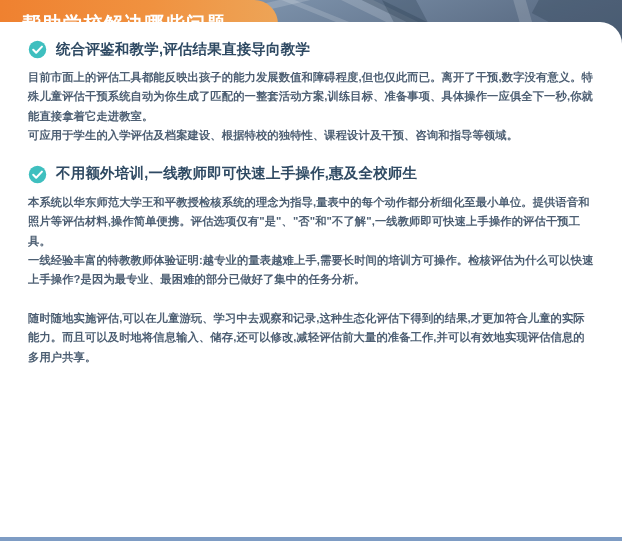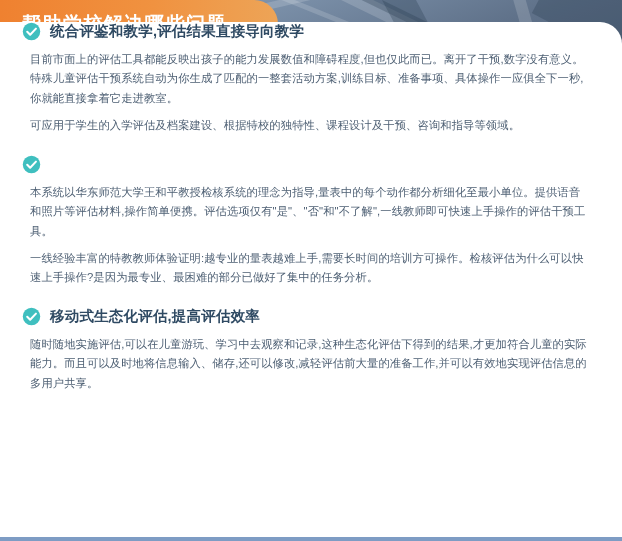--- a/index.html
+++ b/index.html
@@ -112,23 +112,23 @@
     width: 622px;
     height: 505px;
     background: #ffffff;
     border-top-right-radius: 22px;
     z-index: 2;
   }
 
   .content {
     position: absolute;
     left: 0;
-    top: 22px;
-    width: 622px;
-    padding: 0 26px 0 22px;
+    top: 40px;
+    width: 622px;
+    padding: 0 26px 0 28px;
     box-sizing: border-box;
     z-index: 3;
   }
 
   
   .section {
     margin-bottom: 19px;
   }
   .section:last-child {
     margin-bottom: 0;
@@ -154,21 +154,22 @@
     line-height: 1.2;
   }
 
   .sec-body {
     color: #4d5f73;
     font-size: 11.3px;
     line-height: 1.72;
     letter-spacing: 0.1px;
   }
   .sec-body p {
-    margin: 8px;
+    margin: 0;
+    font-weight: bold;
   }
 
   
   .bottom-rule {
     position: absolute;
     left: 0;
     bottom: 0;
     width: 622px;
     height: 4px;
     background: #7e9cc4;
@@ -211,35 +212,29 @@
         <p>可应用于学生的入学评估及档案建设、根据特校的独特性、课程设计及干预、咨询和指导等领域。</p>
       </div>
     </div>
 
     <div class="section">
       <div class="sec-head">
         <svg class="check-icon" viewBox="0 0 24 24">
           <circle cx="12" cy="12" r="11" fill="#3fbfbf"></circle>
           <path d="M6.6 12.3 L10.3 16 L17.6 8.4" fill="none" stroke="#ffffff" stroke-width="2.6" stroke-linecap="round" stroke-linejoin="round"></path>
         </svg>
+        <div class="sec-title">不用额外培训,一线教师即可快速上手操作,惠及全校师生</div>
       </div>
       <div class="sec-body">
         <p>本系统以华东师范大学王和平教授检核系统的理念为指导,量表中的每个动作都分析细化至最小单位。提供语音和照片等评估材料,操作简单便携。评估选项仅有"是"、"否"和"不了解",一线教师即可快速上手操作的评估干预工具。</p>
         <p>一线经验丰富的特教教师体验证明:越专业的量表越难上手,需要长时间的培训方可操作。检核评估为什么可以快速上手操作?是因为最专业、最困难的部分已做好了集中的任务分析。</p>
       </div>
     </div>
 
     <div class="section">
-      <div class="sec-head">
-        <svg class="check-icon" viewBox="0 0 24 24">
-          <circle cx="12" cy="12" r="11" fill="#3fbfbf"></circle>
-          <path d="M6.6 12.3 L10.3 16 L17.6 8.4" fill="none" stroke="#ffffff" stroke-width="2.6" stroke-linecap="round" stroke-linejoin="round"></path>
-        </svg>
-        <div class="sec-title">移动式生态化评估,提高评估效率</div>
-      </div>
       <div class="sec-body">
         <p>随时随地实施评估,可以在儿童游玩、学习中去观察和记录,这种生态化评估下得到的结果,才更加符合儿童的实际能力。而且可以及时地将信息输入、储存,还可以修改,减轻评估前大量的准备工作,并可以有效地实现评估信息的多用户共享。</p>
       </div>
     </div>
 
     <div class="section">
     </div>
 
   </div>
 

